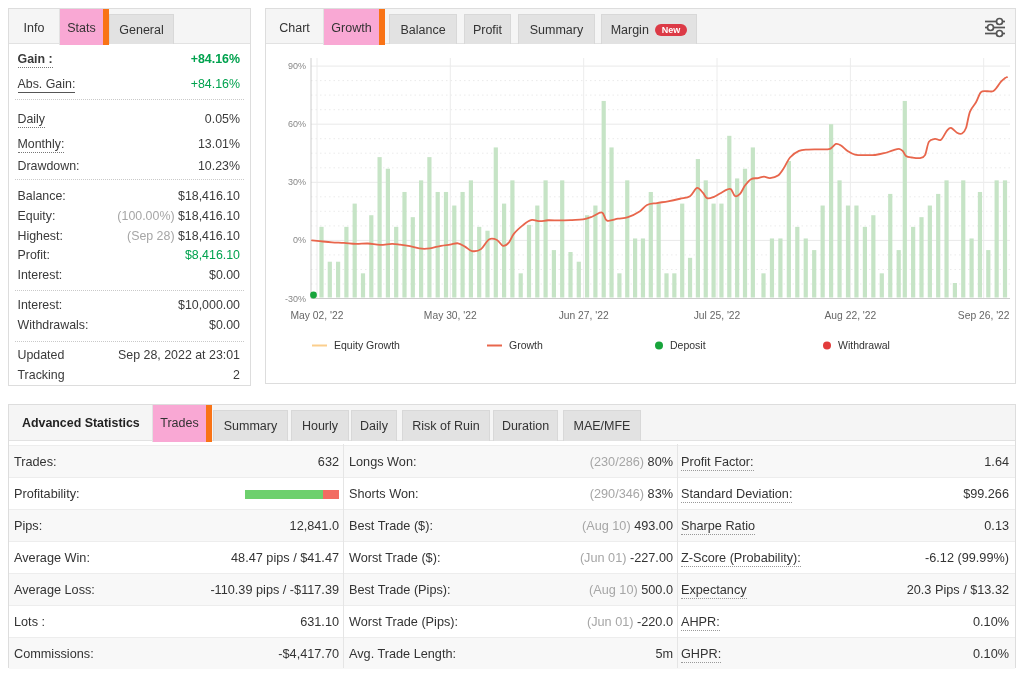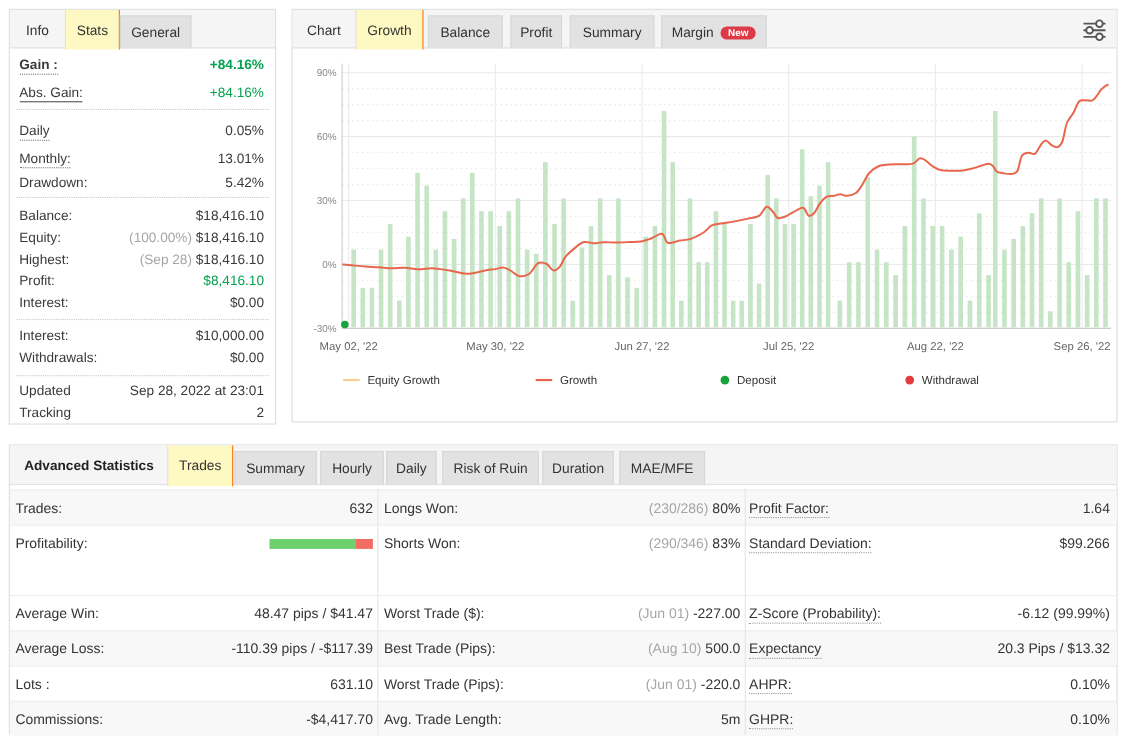--- a/index.html
+++ b/index.html
@@ -1,18 +1,18 @@
 <!DOCTYPE html>
 <html><head><meta charset="utf-8"><style>
 * { margin:0; padding:0; box-sizing:border-box; }
 body { width:1024px; height:675px; background:#fff; font-family:"Liberation Sans", sans-serif; position:relative; overflow:hidden; }
 .panel { position:absolute; border:1px solid #ddd; background:#fff; }
 .tabbar { position:absolute; left:0; top:0; right:0; height:35px; background:#f5f5f5; border-bottom:1px solid #e2e2e2; }
 .tab { position:absolute; top:0; height:35px; font-size:12.5px; color:#333; text-align:center; line-height:39px; }
-.tab.on { background:#fef9c3; border-left:1px solid #e2e2e2; border-right:1px solid #f97316; height:36px; }
+.tab.on { background:#f9a8d4; border-left:1px solid #e2e2e2; border-right:6px solid #f97316; height:36px; }
 .tab.off { background:#e2e2e2; border:1px solid #d8d8d8; border-bottom:none; top:5px; height:30px; line-height:30px; }
 .ll { position:absolute; left:8.5px; font-size:12.4px; color:#3a3a3a; transform:translateY(-50%); }
 .lv { position:absolute; right:10px; font-size:12.4px; color:#3a3a3a; transform:translateY(-50%); }
 .b { font-weight:bold; }
 .grn { color:#00a24e; }
 .gy { color:#a6a6a6; }
 .du { border-bottom:1px dotted #777; padding-bottom:1px; }
 .su { border-bottom:1px solid #555; padding-bottom:1px; }
 .du2 { border-bottom:1px dotted #999; padding-bottom:1px; }
 .sep { position:absolute; left:6px; right:6px; border-top:1px dotted #c9c9c9; }
@@ -38,21 +38,21 @@
   <div class="ll" style="top:49.5px"><span class="b du">Gain :</span></div>
     <div class="lv" style="top:49.5px"><span class="grn b">+84.16%</span></div>
 <div class="ll" style="top:74.5px"><span class="su">Abs. Gain:</span></div>
     <div class="lv" style="top:74.5px"><span class="grn">+84.16%</span></div>
 <div class="sep" style="top:90px"></div>
 <div class="ll" style="top:109.5px"><span class="du">Daily</span></div>
     <div class="lv" style="top:109.5px">0.05%</div>
 <div class="ll" style="top:134.5px"><span class="du">Monthly:</span></div>
     <div class="lv" style="top:134.5px">13.01%</div>
 <div class="ll" style="top:157px"><span class="">Drawdown:</span></div>
-    <div class="lv" style="top:157px">5.42%</div>
+    <div class="lv" style="top:157px">10.23%</div>
 <div class="sep" style="top:170px"></div>
 <div class="ll" style="top:187px"><span class="">Balance:</span></div>
     <div class="lv" style="top:187px">$18,416.10</div>
 <div class="ll" style="top:207px"><span class="">Equity:</span></div>
     <div class="lv" style="top:207px"><span class="gy">(100.00%)</span> $18,416.10</div>
 <div class="ll" style="top:226.6px"><span class="">Highest:</span></div>
     <div class="lv" style="top:226.6px"><span class="gy">(Sep 28)</span> $18,416.10</div>
 <div class="ll" style="top:246px"><span class="">Profit:</span></div>
     <div class="lv" style="top:246px"><span class="grn">$8,416.10</span></div>
 <div class="ll" style="top:266px"><span class="">Interest:</span></div>
@@ -99,20 +99,28 @@
       <div class="tl" style="left:672px"><span class="du2">Profit Factor:</span></div>
       <div class="tv" style="left:822px;width:178px">1.64</div>
     </div>
 <div class="trow" style="top:72px">
       <div class="tl" style="left:5px">Profitability:</div>
       <div class="tv" style="left:112px;width:218px"><span class="pbar"><span class="pg"></span><span class="pr"></span></span></div>
       <div class="tl" style="left:340px">Shorts Won:</div>
       <div class="tv" style="left:492px;width:172px"><span class="gy">(290/346)</span> 83%</div>
       <div class="tl" style="left:672px"><span class="du2">Standard Deviation:</span></div>
       <div class="tv" style="left:822px;width:178px">$99.266</div>
+    </div>
+<div class="trow shade" style="top:104px">
+      <div class="tl" style="left:5px">Pips:</div>
+      <div class="tv" style="left:112px;width:218px">12,841.0</div>
+      <div class="tl" style="left:340px">Best Trade ($):</div>
+      <div class="tv" style="left:492px;width:172px"><span class="gy">(Aug 10)</span> 493.00</div>
+      <div class="tl" style="left:672px"><span class="du2">Sharpe Ratio</span></div>
+      <div class="tv" style="left:822px;width:178px">0.13</div>
     </div>
 <div class="trow" style="top:136px">
       <div class="tl" style="left:5px">Average Win:</div>
       <div class="tv" style="left:112px;width:218px">48.47 pips / $41.47</div>
       <div class="tl" style="left:340px">Worst Trade ($):</div>
       <div class="tv" style="left:492px;width:172px"><span class="gy">(Jun 01)</span> -227.00</div>
       <div class="tl" style="left:672px"><span class="du2">Z-Score (Probability):</span></div>
       <div class="tv" style="left:822px;width:178px">-6.12 (99.99%)</div>
     </div>
 <div class="trow shade" style="top:168px">

